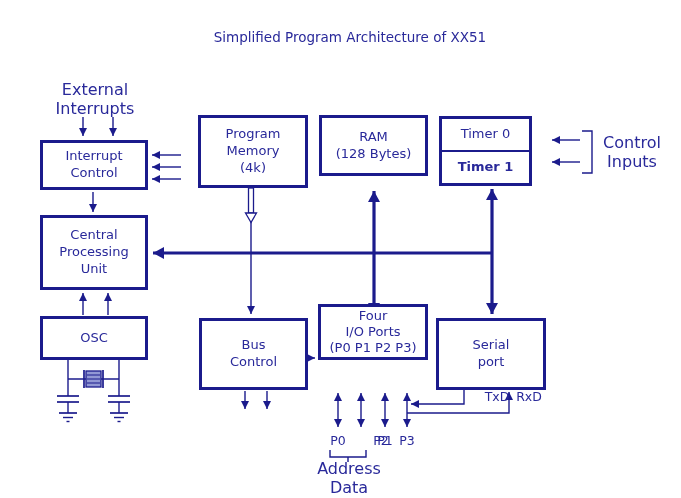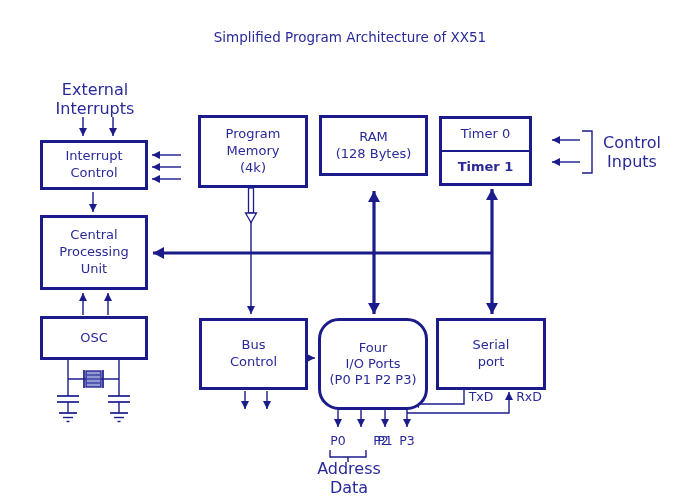--- a/index.html
+++ b/index.html
@@ -143,21 +143,21 @@
   </svg>
 
   <div class="lbl" style="left:20px;top:30px;width:660px;font-size:13.5px;">Simplified Program Architecture of XX51</div>
 
   <div class="lbl" style="left:40px;top:81px;width:110px;">External
 Interrupts</div>
 
   <div class="lbl" style="left:596px;top:134px;width:72px;">Control
 Inputs</div>
 
-  <div class="lbl sm" style="left:466px;top:390px;width:30px;">TxD</div>
+  <div class="lbl sm" style="left:466px;top:390px;width:30px;padding-left:16px;">TxD</div>
 
   <div class="lbl sm" style="left:513px;top:390px;width:32px;">RxD</div>
 
   <div class="lbl sm" style="left:327px;top:434px;width:22px;">P0</div>
   <div class="lbl sm" style="left:350px;top:434px;width:22px;margin-left:20px;">P2</div>
   <div class="lbl sm" style="left:374px;top:434px;width:22px;">P1</div>
   <div class="lbl sm" style="left:396px;top:434px;width:22px;">P3</div>
 
   <div class="lbl" style="left:310px;top:460px;width:78px;">Address
 Data</div>
@@ -179,20 +179,20 @@
 (128 Bytes)</div>
 
   <div class="box timerbox" style="left:439px;top:116px;width:93px;height:70px;">
     <div class="timer-cell">Timer 0</div>
     <div class="timer-cell second">Timer 1</div>
   </div>
 
   <div class="box" style="left:199px;top:318px;width:109px;height:72px;">Bus
 Control</div>
 
-  <div class="box" style="left:318px;top:318px;width:110px;height:92px;line-height:1.25;border-radius:21px;">Four
+  <div class="box" style="left:318px;top:304px;width:110px;height:56px;line-height:1.25;">Four
 I/O Ports
 (P0 P1 P2 P3)</div>
 
   <div class="box" style="left:436px;top:318px;width:110px;height:72px;">Serial
 port</div>
 
 </div>
 
 </body></html>

